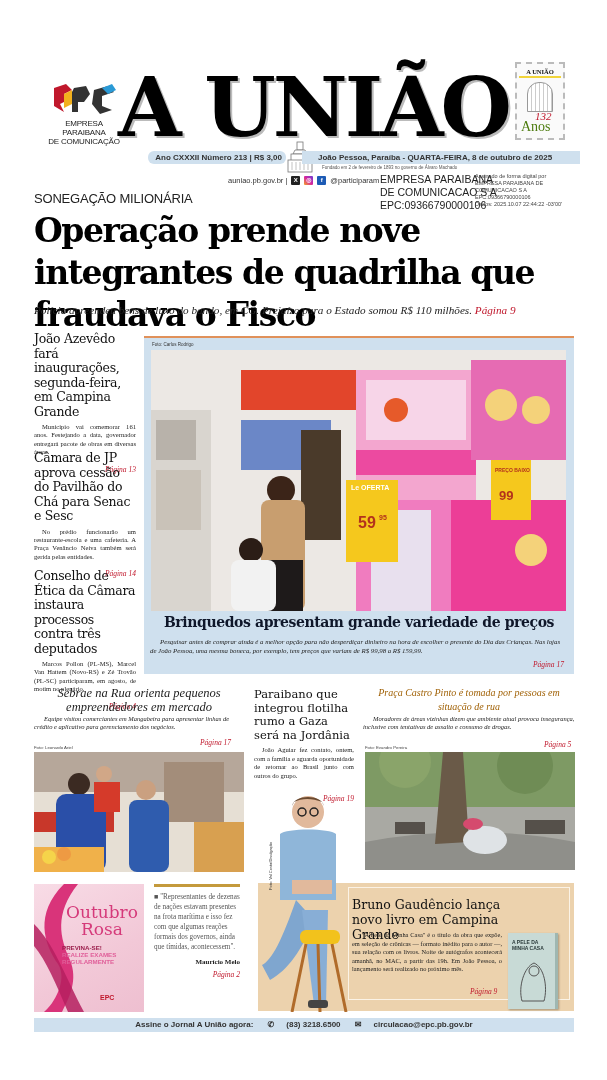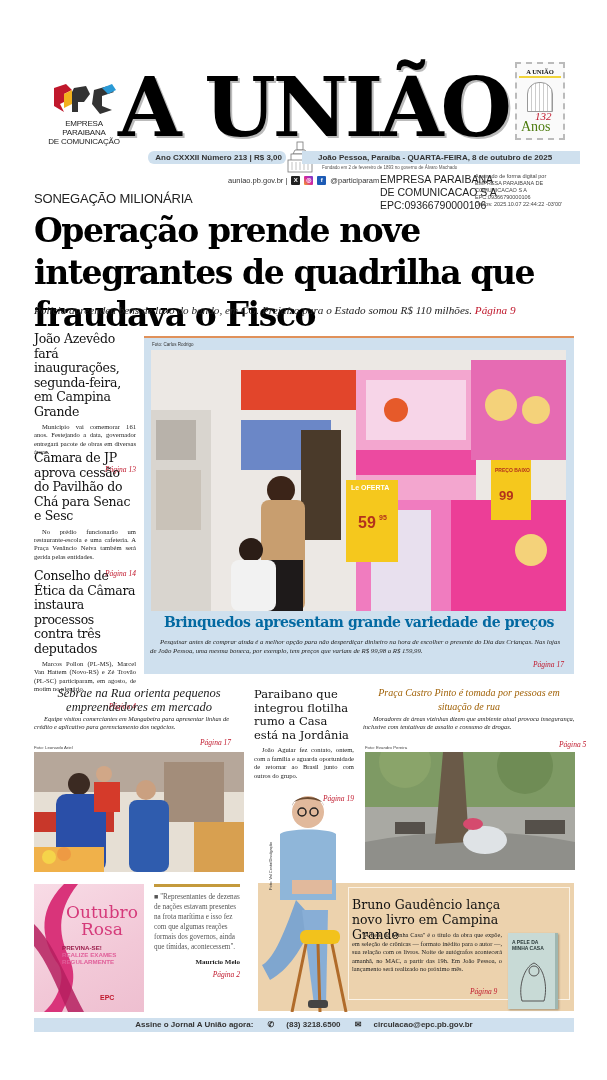--- a/index.html
+++ b/index.html
@@ -39,39 +39,39 @@
   
   .lstory { left: 34px; width: 102px; }
   .lstory h3 { font-family: "DejaVu Serif", serif; font-weight: normal; font-size: 12.5px; line-height: 14.5px; color: #111; letter-spacing: -0.3px; }
   .lstory p { font-size: 6.6px; line-height: 8.4px; color: #222; margin-top: 4px; text-indent: 8px; text-align: justify; }
   .lstory .pg { text-align: right; font-size: 7.5px; font-style: italic; color: #c0182c; margin-top: 8px; }
 
   
   .photo-box { left: 144px; top: 336px; width: 430px; height: 338px; background: #cfe0ee; border-top: 2px solid #e0915a; }
   .photo-credit { position: absolute; left: 8px; top: 4px; font-size: 4.5px; color: #333; }
   .photo { position: absolute; left: 7px; top: 12px; width: 415px; height: 261px; overflow: hidden; background: #e9e6e2; }
-  .photo-caption-title { position: absolute; left: 0; top: 276px; width: 430px; text-align: center; font-family: "DejaVu Serif", serif; font-weight: bold; font-size: 14px; color: #0369a1; letter-spacing: -0.4px; }
+  .photo-caption-title { position: absolute; left: 0; top: 276px; width: 430px; text-align: center; font-family: "DejaVu Serif", serif; font-weight: bold; font-size: 14px; color: #0f172a; letter-spacing: -0.4px; }
   .photo-caption-text { position: absolute; left: 6px; top: 299px; width: 418px; font-size: 6.8px; line-height: 9px; font-style: italic; color: #222; text-indent: 10px; }
   .photo-pg { position: absolute; right: 10px; top: 322px; font-size: 7.5px; font-style: italic; color: #c0182c; }
 
   
   .sebrae-title { left: 34px; top: 686px; width: 210px; text-align: center; font-size: 12.5px; line-height: 14px; font-style: italic; color: #222; }
   .sebrae-text { left: 34px; top: 715px; width: 210px; font-size: 6.5px; line-height: 8px; font-style: italic; color: #222; text-indent: 10px; }
   .sebrae-pg { left: 200px; top: 738px; font-size: 7.5px; font-style: italic; color: #c0182c; }
   .cred-small { font-size: 4.3px; color: #444; }
   .sebrae-photo { left: 34px; top: 752px; width: 210px; height: 120px; overflow: hidden; background: #d9d4cc; }
 
   .gaza { left: 254px; top: 688px; width: 100px; }
   .gaza h3 { font-family: "DejaVu Serif", serif; font-weight: normal; font-size: 11.5px; line-height: 13.5px; color: #111; }
   .gaza p { font-size: 6.6px; line-height: 8.6px; color: #222; margin-top: 4px; text-indent: 8px; text-align: justify; }
   .gaza .pg { text-align: right; font-size: 7.5px; font-style: italic; color: #c0182c; margin-top: 14px; }
 
   .praca-title { left: 363px; top: 686px; width: 212px; text-align: center; font-size: 10px; line-height: 14px; font-style: italic; color: #a16207; }
   .praca-text { left: 363px; top: 715px; width: 212px; font-size: 6.5px; line-height: 8px; font-style: italic; color: #222; text-indent: 10px; }
-  .praca-pg { left: 544px; top: 740px; font-size: 7.5px; font-style: italic; color: #c0182c; margin-left: 15px; }
+  .praca-pg { left: 544px; top: 740px; font-size: 7.5px; font-style: italic; color: #c0182c; }
   .praca-photo { left: 365px; top: 752px; width: 210px; height: 118px; overflow: hidden; background: #b9b8ad; }
 
   
   .rosa { left: 34px; top: 884px; width: 110px; height: 128px; overflow: hidden; background: linear-gradient(150deg, #f8dce6 0%, #f2c8d7 60%, #eebfd0 100%); }
   .rosa-title { position: absolute; left: 30px; top: 20px; width: 76px; text-align: center; font-family: "DejaVu Serif", serif; font-size: 17px; line-height: 17px; color: #d53a7a; }
   .rosa-cta { position: absolute; left: 28px; top: 60px; width: 80px; font-size: 6.2px; line-height: 7.2px; font-weight: bold; }
   .rosa-cta .a { color: #9b1f4d; }
   .rosa-cta .b { color: #e0609a; }
   .rosa-logo { position: absolute; left: 66px; top: 110px; font-size: 7px; font-weight: bold; color: #c0182c; }
 
@@ -235,21 +235,21 @@
     <circle cx="70" cy="22" r="8" fill="#d1a787"></circle>
     <rect x="60" y="30" width="26" height="30" fill="#d53a2a"></rect>
     <rect x="0" y="95" width="70" height="25" fill="#f0b14a"></rect>
     <circle cx="15" cy="105" r="7" fill="#f5d44a"></circle>
     <circle cx="30" cy="102" r="7" fill="#ee9a43"></circle>
     <rect x="160" y="70" width="50" height="50" fill="#d8a050"></rect>
   </svg>
 </div>
 
 <div class="abs gaza">
-  <h3>Paraibano que integrou flotilha rumo a Casa está na Jordânia</h3>
+  <h3>Paraibano que integrou flotilha rumo a Gaza será na Jordânia</h3>
   <p class="serif">João Aguiar fez contato, ontem, com a família e aguarda oportunidade de retornar ao Brasil junto com outros do grupo.</p>
   <div class="pg serif">Página 19</div>
 </div>
 
 <div class="abs praca-title serif">Praça Castro Pinto é tomada por pessoas em situação de rua</div>
 <div class="abs praca-text serif">Moradores de áreas vizinhas dizem que ambiente atual provoca insegurança, inclusive com tentativas de assalto e consumo de drogas.</div>
 <div class="abs cred-small sans" style="left:365px;top:745px">Foto: Evandro Pereira</div>
 <div class="abs praca-pg serif">Página 5</div>
 <div class="abs praca-photo">
   <svg width="210" height="118" viewBox="0 0 210 118">

